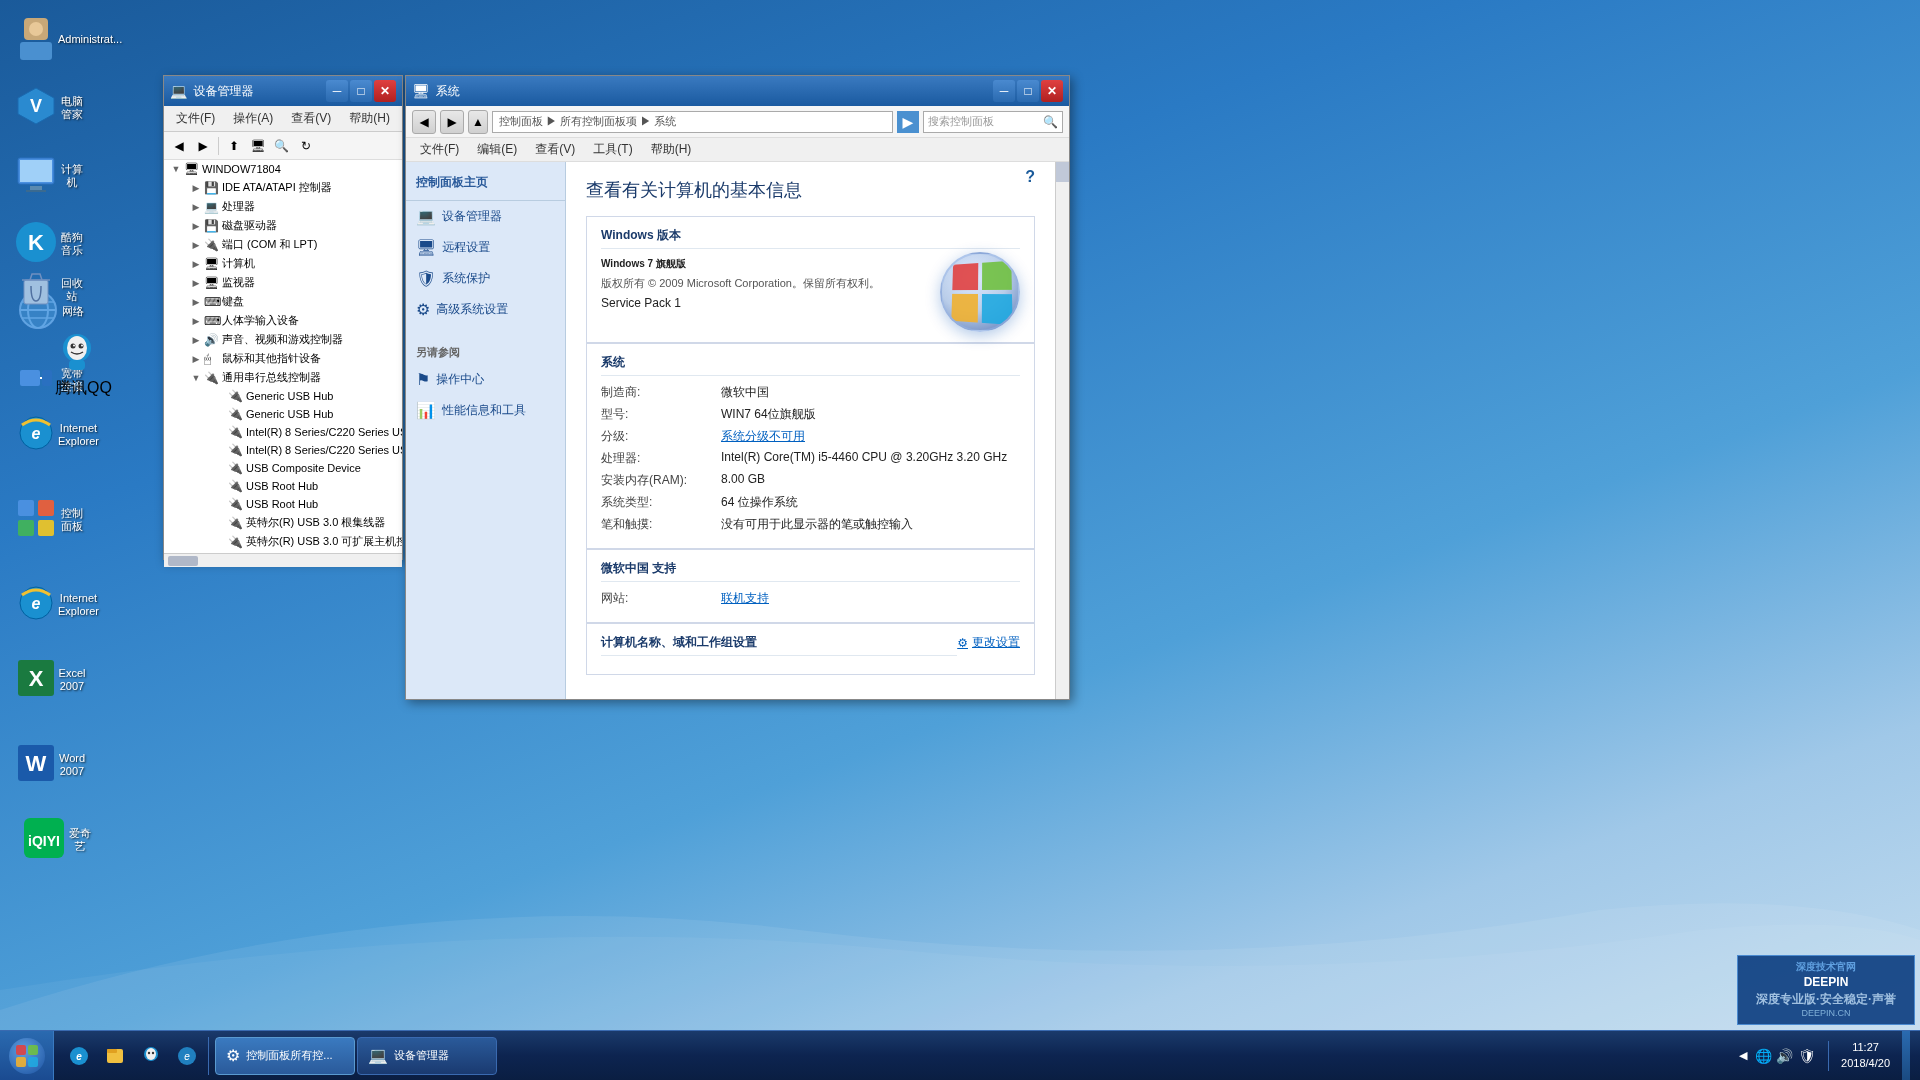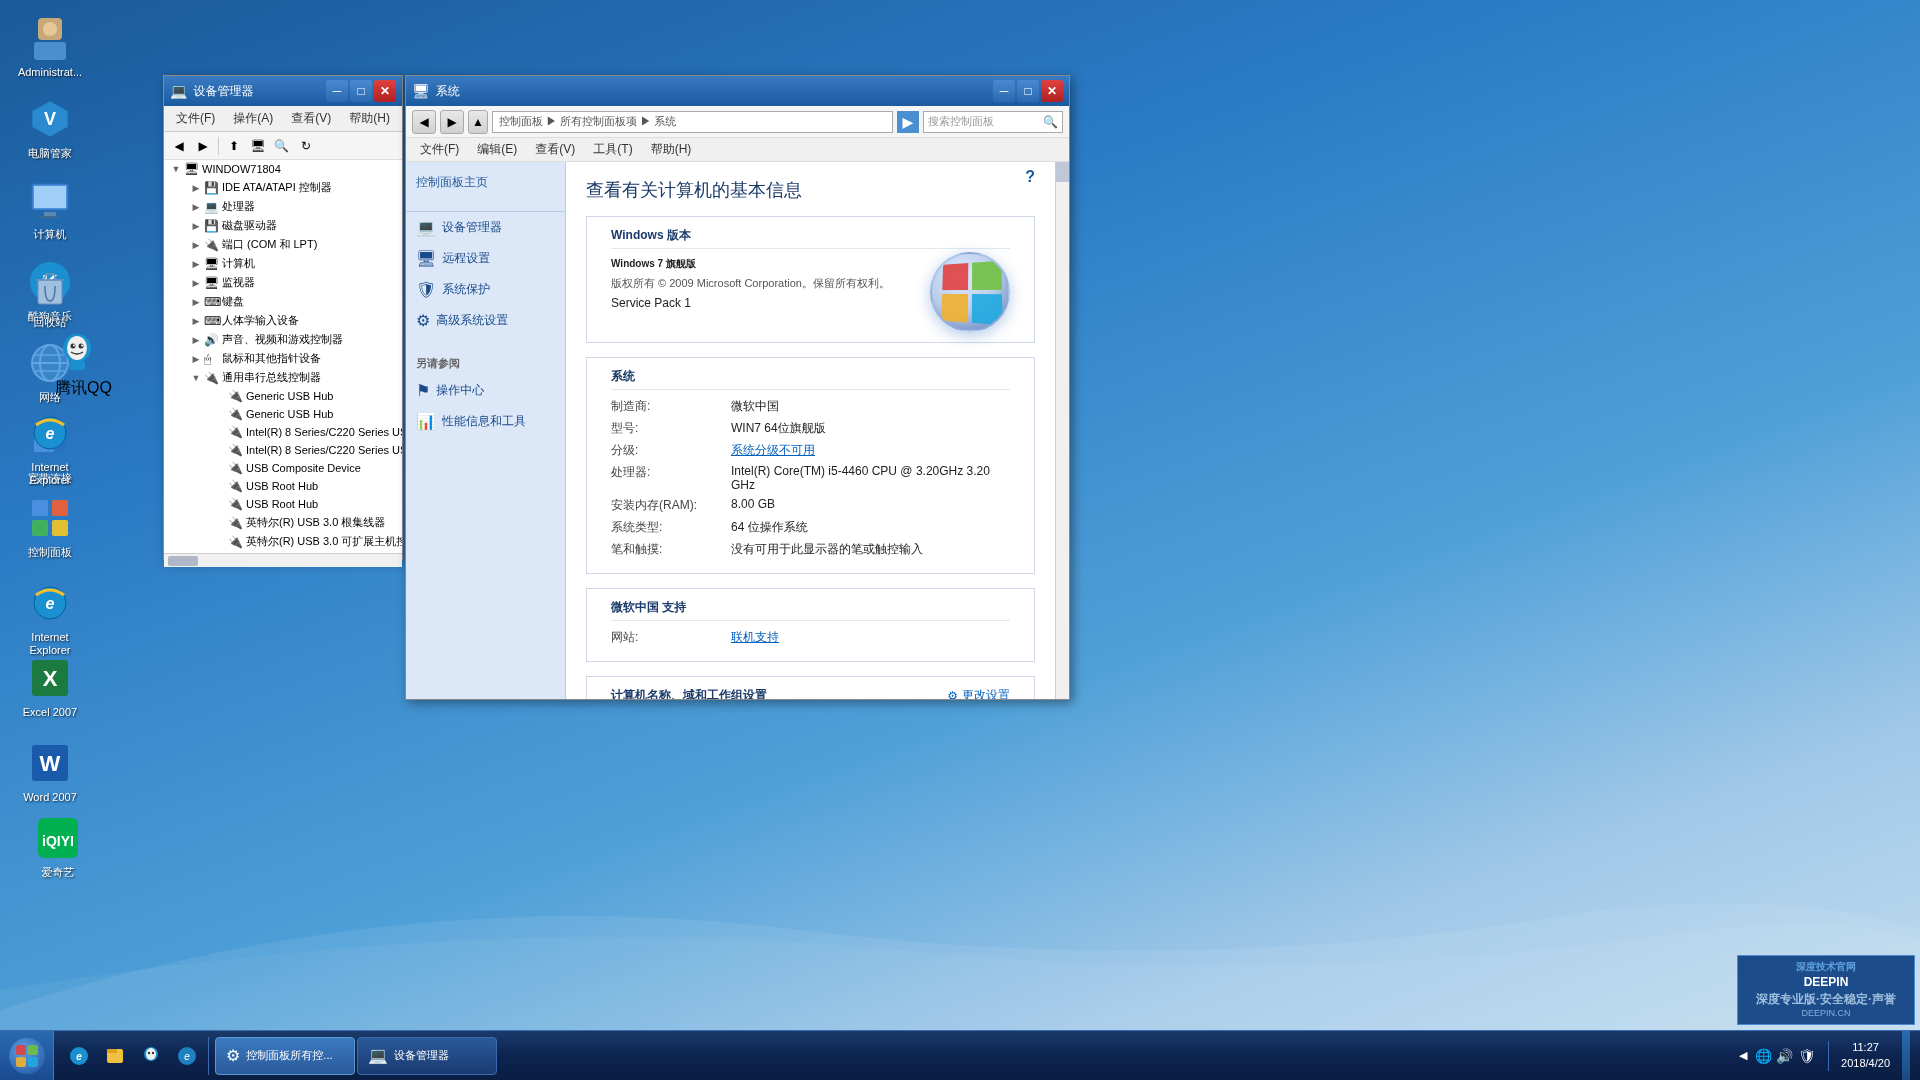--- a/index.html
+++ b/index.html
@@ -16,21 +16,21 @@
     .desktop-icons {
       position: absolute;
       top: 10px;
       left: 10px;
       display: flex;
       flex-direction: column;
       gap: 8px;
     }
     .desktop-icon {
       display: flex;
-      flex-direction: column;
+      flex-direction: row;
       align-items: center;
       width: 80px;
       cursor: pointer;
       padding: 4px;
       border-radius: 4px;
     }
     .desktop-icon .icon-img {
       width: 48px;
       height: 48px;
       display: flex;
@@ -306,22 +306,22 @@
     .cp-sidebar {
       width: 160px;
       background: #dce8f8;
       border-right: 1px solid #b8cce0;
       padding: 8px 0;
       flex-shrink: 0;
     }
     .cp-sidebar-title {
       font-size: 12px;
       color: #2a5a9a;
-      font-weight: normal;
-      padding: 4px 10px 20px;
+      font-weight: bold;
+      padding: 4px 10px 9px;
       border-bottom: 1px solid #b8cce0;
     }
     .cp-sidebar-item {
       display: flex;
       align-items: center;
       gap: 6px;
       padding: 6px 10px;
       font-size: 12px;
       color: #1a4a8a;
       cursor: pointer;
@@ -340,22 +340,21 @@
       overflow-y: auto;
     }
     .cp-page-title {
       font-size: 18px;
       color: #1a3a6a;
       margin-bottom: 14px;
       font-weight: normal;
     }
     .cp-section {
       border: 1px solid #d0d8e8;
-      margin-bottom: 14px;
-      padding: 10px 24px;
+      padding: 10px 14px;
     }
     .cp-section-title {
       font-size: 12px;
       color: #1a3a6a;
       font-weight: bold;
       margin-bottom: 8px;
       padding-bottom: 4px;
       border-bottom: 1px solid #e0e8f0;
     }
     .cp-row {

